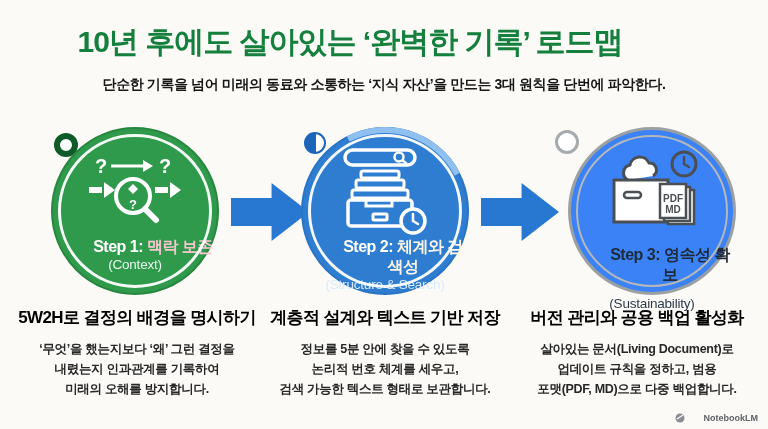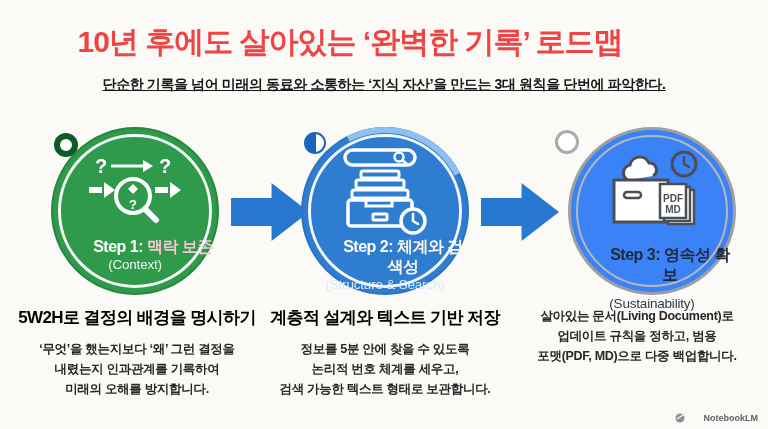--- a/index.html
+++ b/index.html
@@ -4,25 +4,25 @@
 <style>
   html,body{margin:0;padding:0;}
   body{font-family:"Liberation Sans","DejaVu Sans",sans-serif;background:#e8e8e8;}
   .canvas{
     position:relative;width:768px;height:429px;margin:0 auto;overflow:hidden;
     background:#fbfaf7;
   }
   
   .title{
     position:absolute;top:22px;left:0;width:700px;text-align:center;
-    font-size:30px;font-weight:800;color:#ef4444;letter-spacing:-1px;
+    font-size:30px;font-weight:800;color:#15803d;letter-spacing:-1px;
   }
   .subtitle{
     position:absolute;top:76px;left:0;width:768px;text-align:center;
-    font-size:14px;font-weight:700;color:#161616;letter-spacing:-0.4px;text-decoration:underline;
+    font-size:14px;font-weight:700;color:#161616;letter-spacing:-0.4px;
   }
   
   .circle{
     position:absolute;top:127px;width:168px;height:168px;border-radius:50%;
     display:flex;flex-direction:column;align-items:center;box-sizing:border-box;
   }
   .circle .inner-ring{
     position:absolute;inset:5px;border-radius:50%;pointer-events:none;
   }
   .c1{left:51px;background:#2f9a4b;border:2px solid #27873f;}
@@ -172,20 +172,21 @@
 내렸는지 인과관계를 기록하여
 미래의 오해를 방지합니다.</div>
   </div>
   <div class="col col-2">
     <div class="col-heading">계층적 설계와 텍스트 기반 저장</div>
     <div class="col-body">정보를 5분 안에 찾을 수 있도록
 논리적 번호 체계를 세우고,
 검색 가능한 텍스트 형태로 보관합니다.</div>
   </div>
   <div class="col col-3">
+    <div class="col-heading">버전 관리와 공용 백업 활성화</div>
     <div class="col-body">살아있는 문서(Living Document)로
 업데이트 규칙을 정하고, 범용
 포맷(PDF, MD)으로 다중 백업합니다.</div>
   </div>
 
   <div class="footer">
     <svg width="10" height="10" viewBox="0 0 10 10">
       <circle cx="5" cy="5" r="4.5" fill="#8a8f94"></circle>
       <path d="M2 6 L8 2" stroke="#fbfaf7" stroke-width="1.4"></path>
     </svg>

